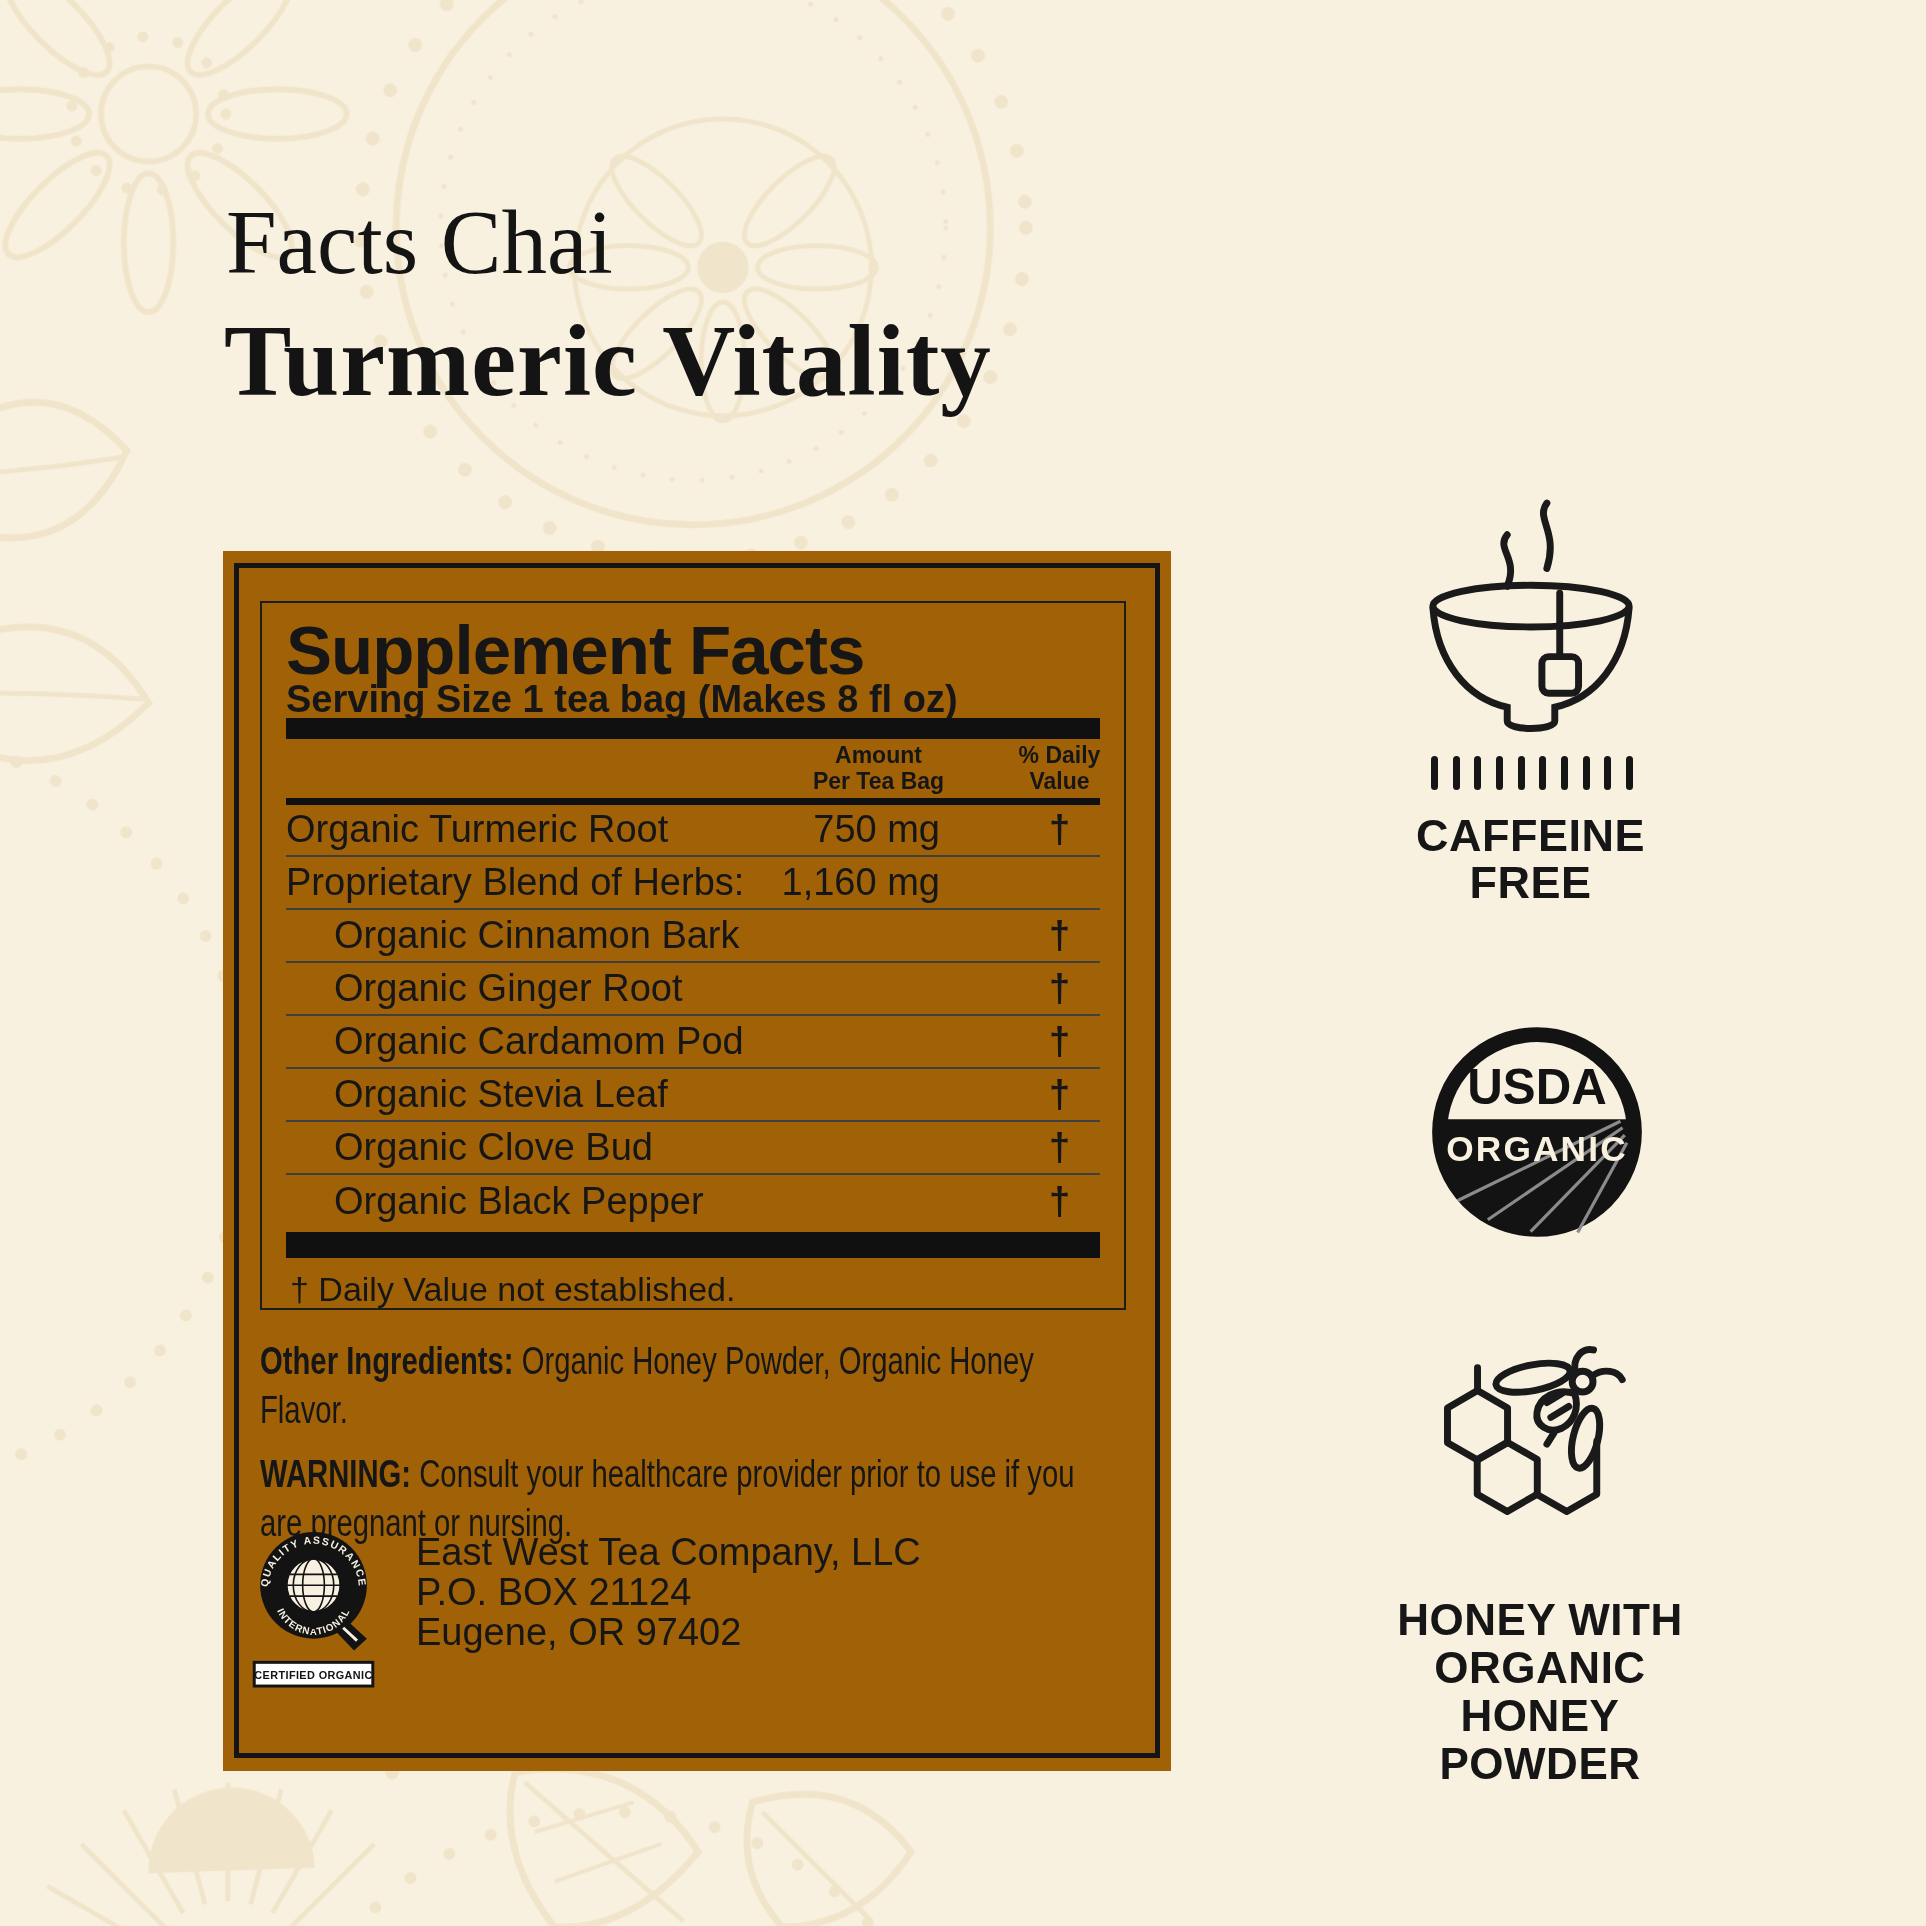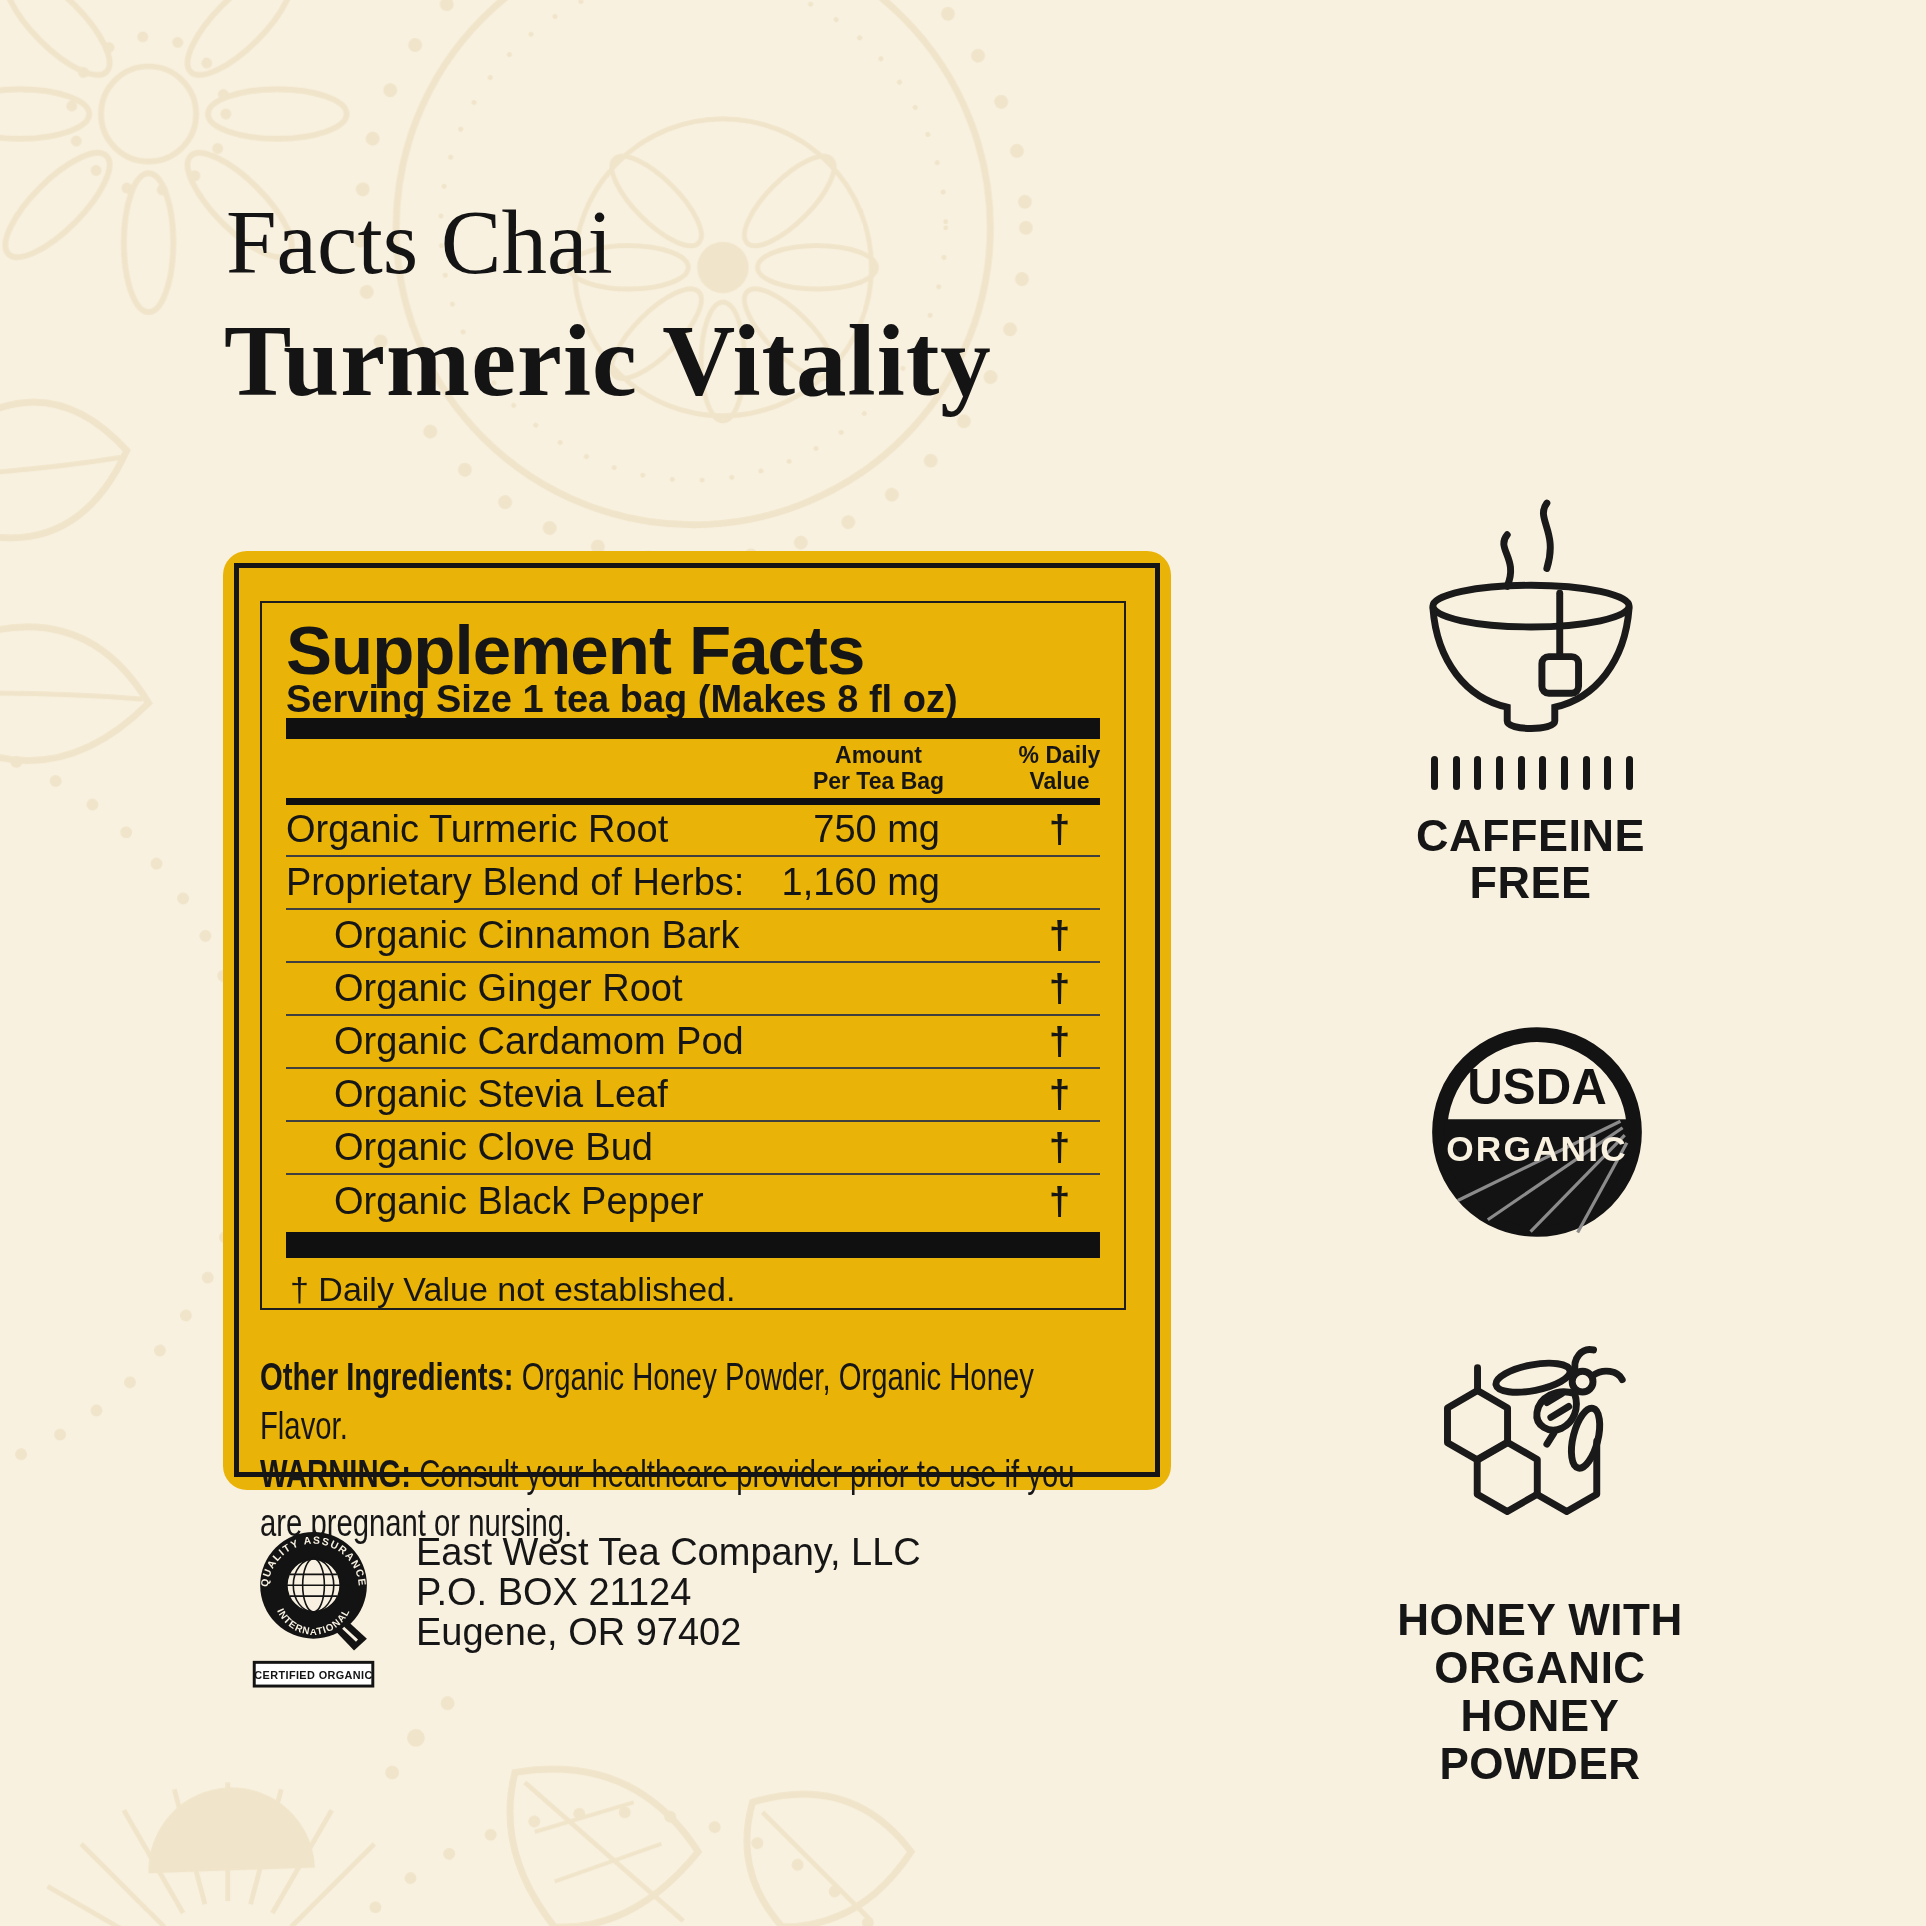--- a/index.html
+++ b/index.html
@@ -9,22 +9,22 @@
   .bg { position:absolute; left:0; top:0; z-index:0; }
   .abs { position:absolute; }
 
   
   .t1 { position:absolute; left:226px; top:190px; font-family:"Liberation Serif", serif;
         font-size:91px; color:#141414; z-index:2; }
   .t2 { position:absolute; left:224px; top:303px; font-family:"Liberation Serif", serif;
         font-size:101px; font-weight:700; color:#141414; z-index:2; letter-spacing:1px; }
 
   
-  .label { position:absolute; left:223px; top:551px; width:948px; height:939px;
-           background:#eab308; z-index:2;border-radius:24px; }
+  .label { position:absolute; left:223px; top:551px; width:948px; height:1220px;
+           background:#a16207; z-index:2; }
   .outer-border { position:absolute; inset:12px 11px 13px 11px; border:5px solid #151515; }
   .sf-box { position:absolute; left:37px; top:50px; width:866px; height:709px; border:2px solid #1d1d1d; }
   .sf-heading { position:absolute; left:63px; top:60px; font-size:69px; font-weight:700; letter-spacing:-1px; }
   .sf-serving { position:absolute; left:63px; top:127px; font-size:38px;font-weight:bold; }
   .bar { position:absolute; background:#101010; }
   .bar-top { left:63px; top:167px; width:814px; height:21px; }
   .hdr { position:absolute; font-size:23px; font-weight:700; line-height:26px; text-align:center; }
   .hdr-amount { left:586px; top:191px; width:139px; }
   .hdr-dv { left:777px; top:191px; width:119px; }
   .hdr-rule { left:63px; top:247px; width:814px; height:7px; }
@@ -32,21 +32,21 @@
   .t-row { position:relative; height:53px; border-bottom:2px solid #3f3f3f;
            font-size:38px; display:flex; align-items:center; }
   .t-row:last-child { border-bottom:none; }
   .t-row.indent .name { padding-left:48px; }
   .t-row .amt { position:absolute; right:160px; }
   .t-row .dv  { position:absolute; left:733px; width:81px; text-align:center; font-weight:700; }
   .bar-bottom { left:63px; top:681px; width:814px; height:26px; }
   .sf-footnote { position:absolute; left:67px; top:719px; font-size:34px; }
 
   .para { position:absolute; font-size:39px; line-height:49px; }
-  .oi   { left:37px; top:785px;margin-top:16px; }
+  .oi   { left:37px; top:785px; }
   .warn { left:37px; top:898px; }
   .pline { transform:scaleX(.75); transform-origin:0 0; white-space:pre; }
   .company { position:absolute; left:193px; top:981px; font-size:38px; line-height:40px; }
   .qai-svg { position:absolute; left:25px; top:975px; }
 
   
   .cup-svg   { position:absolute; left:1424px; top:495px; z-index:2; }
   .dashes { position:absolute; left:1431px; top:756px; width:202px; height:34px;
             display:flex; justify-content:space-between; z-index:2; }
   .dash { width:7px; height:34px; border-radius:3.5px; background:#161616; }

